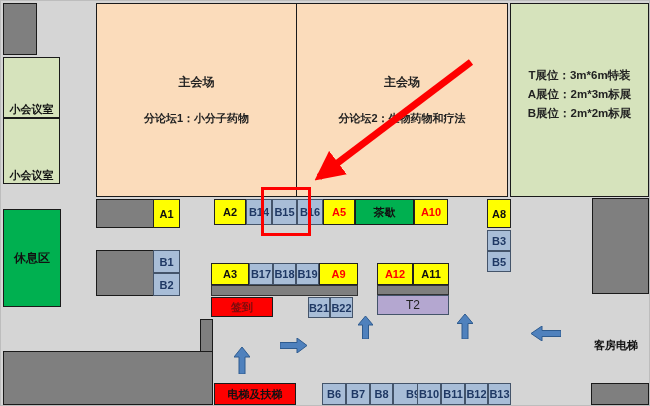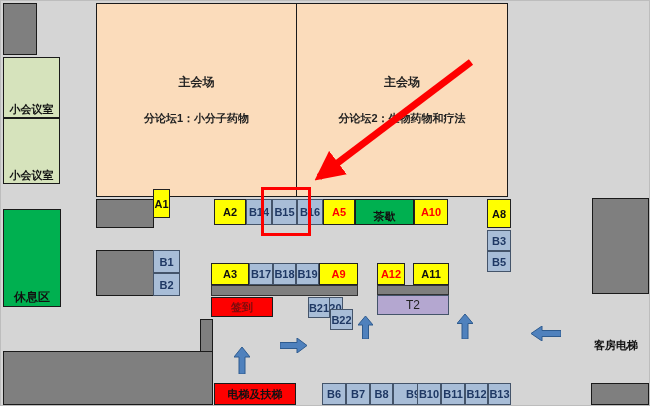--- a/index.html
+++ b/index.html
@@ -11,21 +11,21 @@
   }
   .box{position:absolute;box-sizing:border-box;display:flex;align-items:center;justify-content:center;
        font:700 11px "Liberation Sans",sans-serif;color:#111;}
   .wall{background:#7f7f7f;border:1px solid #1a1a1a;}
   .hall{background:#fbdcbb;border:1px solid #1a1a1a;flex-direction:column;}
   .hall .t1{font:700 12px "Liberation Sans",sans-serif;color:#222;}
   .hall .t2{font:700 11px "Liberation Sans",sans-serif;color:#222;margin-top:20px;}
   .lightgreen{background:#d6e3bc;border:1px solid #1a1a1a;align-items:flex-end;}
   .legendbox{flex-direction:column;justify-content:flex-start;padding-top:62px;align-items:center;}
   .legendbox div{font:700 11.5px "Liberation Sans",sans-serif;color:#222;line-height:19px;}
-  .vividgreen{background:#00b050;border:1px solid #1a1a1a;align-items:flex-end;}
+  .vividgreen{background:#00b050;border:1px solid #1a1a1a;}
   .red{background:#fe0000;border:1px solid #1a1a1a;}
   .yellow{background:#ffff00;border:1px solid #222;}
   .blue{background:#a8bdd7;border:1px solid #44546a;color:#1f3864;}
   .lavender{background:#b4a7d0;border:1px solid #44546a;color:#222;font-weight:400;font-size:12px;}
   .redtext{color:#fe0000;}
   .darkredtext{color:#7b0c0c;}
   .plainlabel{position:absolute;font:700 11px "Liberation Sans",sans-serif;color:#111;}
   .arrow{position:absolute;}
   #hl-rect{position:absolute;border:3px solid #fe0000;background:transparent;z-index:30;}
   #red-arrow{position:absolute;left:0;top:0;z-index:25;pointer-events:none;}
@@ -46,27 +46,32 @@
 
   <div class="box hall" style="left:95px;top:2px;width:201px;height:194px;">
     <div class="t1">主会场</div>
     <div class="t2">分论坛1：小分子药物</div>
   </div>
   <div class="box hall" style="left:295px;top:2px;width:212px;height:194px;">
     <div class="t1">主会场</div>
     <div class="t2">分论坛2：生物药物和疗法</div>
   </div>
 
+  <div class="box lightgreen legendbox" style="left:509px;top:2px;width:139px;height:194px;">
+    <div>T展位：3m*6m特装</div>
+    <div>A展位：2m*3m标展</div>
+    <div>B展位：2m*2m标展</div>
+  </div>
 
   <div class="box vividgreen" style="left:2px;top:208px;width:58px;height:98px;font-size:12px;">
       <span>休息区</span>
     </div>
 
   <div class="box wall" style="left:95px;top:198px;width:58px;height:29px;"></div>
-  <div class="box yellow" style="left:152px;top:188px;width:17px;height:29px;justify-content:center;">
+  <div class="box yellow" style="left:152px;top:198px;width:27px;height:29px;justify-content:center;">
       <span>A1</span>
     </div>
 
   <div class="box wall" style="left:95px;top:249px;width:58px;height:46px;"></div>
   <div class="box blue" style="left:152px;top:249px;width:27px;height:23px;">
       <span>B1</span>
     </div>
   <div class="box blue" style="left:152px;top:272px;width:27px;height:23px;">
       <span>B2</span>
     </div>
@@ -115,41 +120,41 @@
       <span>B18</span>
     </div>
   <div class="box blue" style="left:295px;top:262px;width:23px;height:22px;">
       <span>B19</span>
     </div>
   <div class="box yellow redtext" style="left:318px;top:262px;width:39px;height:22px;">
       <span>A9</span>
     </div>
   <div class="box wall" style="left:210px;top:284px;width:147px;height:11px;border-color:#333;"></div>
 
-  <div class="box yellow redtext" style="left:376px;top:262px;width:28px;height:22px;">
+  <div class="box yellow redtext" style="left:376px;top:262px;width:36px;height:22px;">
       <span>A12</span>
     </div>
   <div class="box yellow" style="left:412px;top:262px;width:36px;height:22px;">
       <span>A11</span>
     </div>
   <div class="box wall" style="left:376px;top:284px;width:72px;height:10px;border-color:#333;"></div>
   <div class="box lavender" style="left:376px;top:294px;width:72px;height:20px;">
       <span>T2</span>
     </div>
 
   <div class="box red" style="left:210px;top:296px;width:62px;height:20px;">
       <span class="darkredtext">签到</span>
     </div>
   <div class="box blue" style="left:284px;top:296px;width:23px;height:21px;margin-left:35px;">
       <span>B20</span>
     </div>
   <div class="box blue" style="left:307px;top:296px;width:22px;height:21px;">
       <span>B21</span>
     </div>
-  <div class="box blue" style="left:329px;top:296px;width:23px;height:21px;margin-top:12px;">
+  <div class="box blue" style="left:329px;top:296px;width:23px;height:21px;">
       <span>B22</span>
     </div>
 
   <div class="box wall" style="left:199px;top:318px;width:13px;height:33px;"></div>
   <div class="box wall" style="left:2px;top:350px;width:210px;height:54px;"></div>
   <div class="box wall" style="left:590px;top:382px;width:58px;height:22px;"></div>
 
   <div class="box red" style="left:213px;top:382px;width:82px;height:22px;font-size:11px;">
       <span>电梯及扶梯</span>
     </div>

